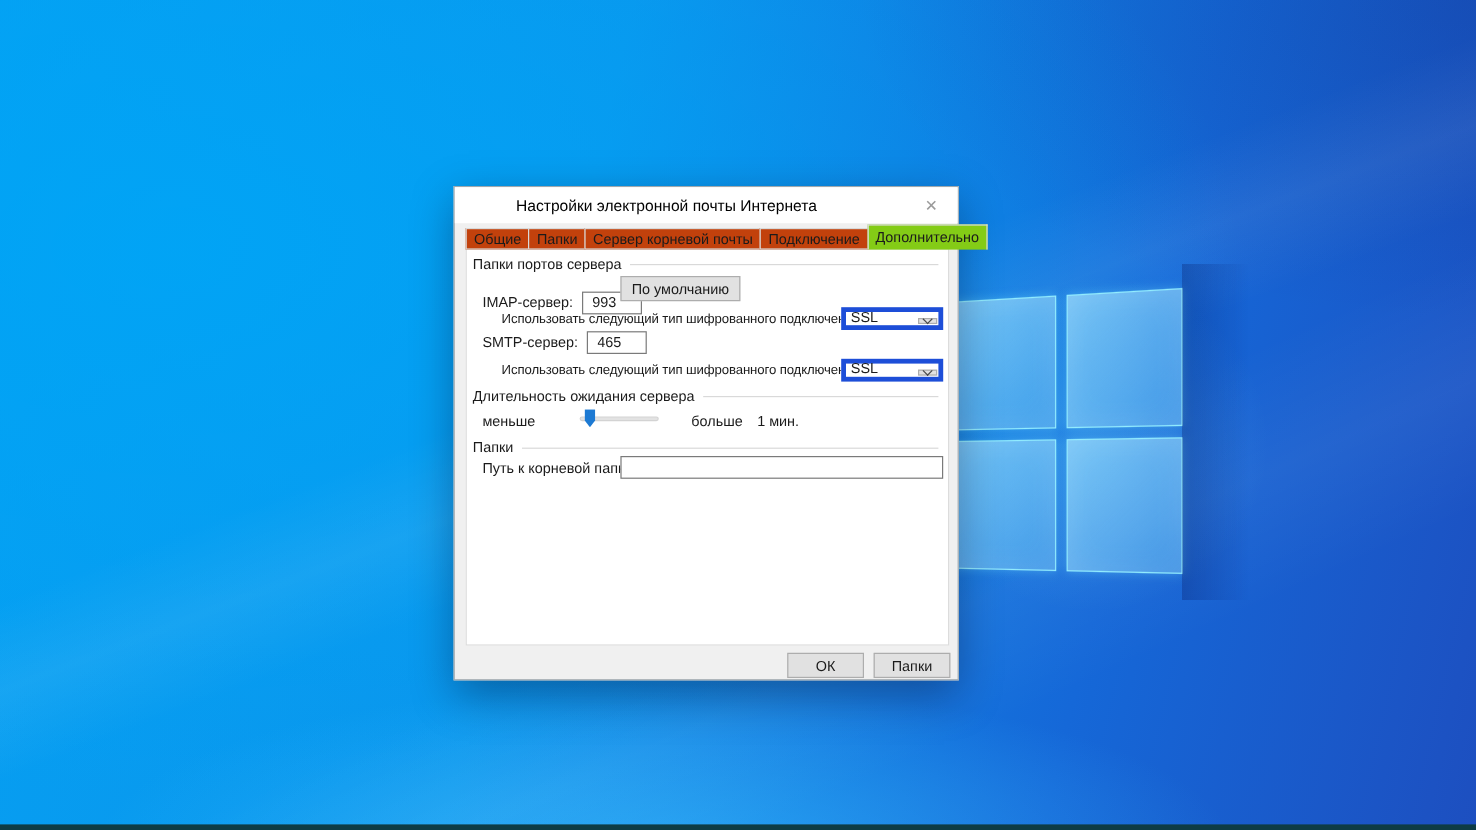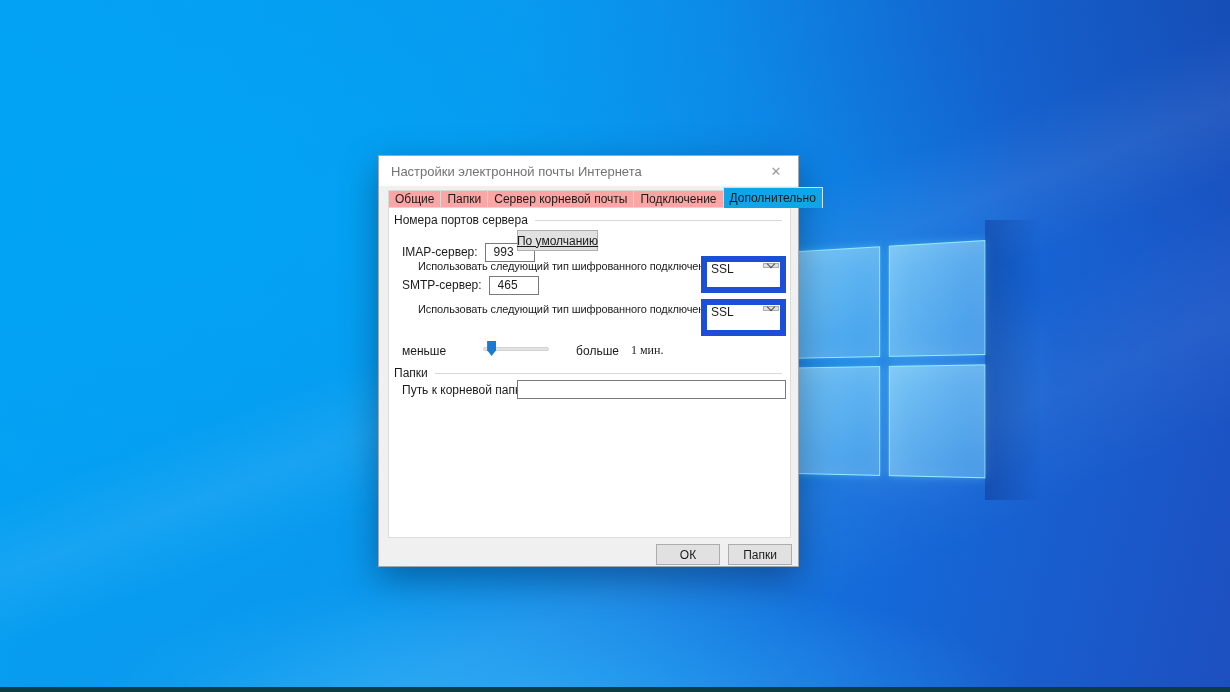--- a/index.html
+++ b/index.html
@@ -49,30 +49,30 @@
   .taskbar-strip { position: absolute; left: 0; bottom: 0; width: 1230px; height: 5px; background: #0e3c45; }
 
   
   .dialog {
     position: absolute; left: 378px; top: 155px; width: 421px; height: 412px;
     background: #f0f0f0; border: 1px solid #9fa8ae;
     box-shadow: 0 12px 34px rgba(0,0,30,0.35);
     font-size: 12px; color: #1b1b1b;
   }
   .titlebar { position: absolute; left: 0; top: 0; right: 0; height: 30px; background: #ffffff; display: flex; align-items: center; padding-left: 12px; }
-  .titlebar .title { font-size: 13px; color: #737373; white-space: nowrap; }
+  .titlebar .title { font-size: 13px; color: #000000; white-space: nowrap; margin-left: 39px; }
   .close-btn { position: absolute; right: 0; top: 0; width: 44px; height: 30px; display: flex; align-items: center; justify-content: center; color: #9b9b9b; font-size: 13px; cursor: default; }
 
   .tabstrip { position: absolute; left: 9px; top: 31px; height: 21px; display: flex; align-items: flex-end; z-index: 2; }
   .tab {
     height: 18px; padding: 0 6px; margin-right: -1px;
-    background: #fca5a5; border: 1px solid #d9d9d9;
+    background: #c2410c; border: 1px solid #d9d9d9;
     display: flex; align-items: center; white-space: nowrap; font-size: 12px; color: #1b1b1b;
   }
-  .tab.active { height: 21px; background: #0ea5e9; border-color: #dcdcdc; border-bottom: none; z-index: 3; }
+  .tab.active { height: 21px; background: #84cc16; border-color: #dcdcdc; border-bottom: none; z-index: 3; }
 
   .tabpage { position: absolute; left: 9px; top: 51px; width: 403px; height: 331px; background: #ffffff; border: 1px solid #dcdcdc; }
 
   .grp { position: absolute; left: 5px; right: 8px; display: flex; align-items: center; gap: 7px; white-space: nowrap; }
   .grp .rule { flex: 1; height: 1px; background: #d9d9d9; margin-top: 1px; }
   .grp-ports   { top: 5px; }
   .grp-timeout { top: 115px; }
   .grp-folders { top: 158px; }
 
   .lbl { white-space: nowrap; color: #1b1b1b; }
@@ -86,38 +86,38 @@
   .txtinput {
     height: 19px; border: 1px solid #7a7a7a; background: #fff;
     font-family: "Liberation Sans", sans-serif; font-size: 12px; color: #1b1b1b; padding: 0 8px; outline: none;
   }
   .port-input { width: 50px; margin-left: 7px; }
   .btn {
     height: 21px; background: #e1e1e1; border: 1px solid #adadad;
     font-family: "Liberation Sans", sans-serif; font-size: 12px; color: #1b1b1b;
     display: flex; align-items: center; justify-content: center; white-space: nowrap;
   }
-  .default-btn { position: absolute; left: 128px; top: 22px; width: 81px; text-decoration: underline; }
-
-  .combo { position: absolute; left: 312px; width: 85px; height: 37px; border: 6px solid #1d4ed8; background: #fff; display: flex; align-items: flex-start; }
+  .default-btn { position: absolute; left: 128px; top: 22px; width: 100px; }
+
+  .combo { position: absolute; left: 312px; width: 85px; height: 19px; border: 4px solid #1d4ed8; background: #fff; display: flex; align-items: flex-end; }
   .combo-1 { top: 48px; }
   .combo-2 { top: 91px; }
   .combo .combo-txt { flex: 1; display: flex; align-items: center; padding-left: 4px; font-size: 12px; }
   .combo .arrow-btn { width: 16px; margin: 1px; background: #e1e1e1; border: 1px solid #adadad; display: flex; align-items: center; justify-content: center; }
   .chev { width: 6px; height: 6px; border-right: 1px solid #4a4a4a; border-bottom: 1px solid #4a4a4a; transform: rotate(45deg); margin-top: -3px; }
 
   .timeout-row { position: absolute; left: 13px; top: 132px; height: 18px; display: flex; align-items: flex-end; }
   .slider { position: relative; width: 66px; height: 18px; margin-left: 37px; }
   .slider-track { position: absolute; left: 0; top: 7px; width: 66px; height: 4px; background: #e2e2e2; border: 1px solid #d3d3d3; border-radius: 2px; }
   .slider-thumb {
     position: absolute; left: 4px; top: 1px; width: 9px; height: 15px; background: #1d7ad3;
     clip-path: polygon(0 0, 100% 0, 100% 62%, 50% 100%, 0 62%);
   }
   .more-lbl { margin-left: 27px; }
-  .timeout-val { margin-left: 12px; font-family: Liberation Serif, serif; }
+  .timeout-val { margin-left: 12px; }
 
   .path-row { position: absolute; left: 13px; top: 172px; height: 20px; display: flex; align-items: center; width: 384px; }
   .path-input { position: absolute; left: 115px; top: 0; width: 269px; }
 
   .footer-btn { position: absolute; width: 64px; text-align: right; }
   .ok-btn { left: 277px; top: 388px; }
   .cancel-btn { left: 349px; top: 388px; }
 </style>
 </head>
 <body>
@@ -147,21 +147,21 @@
       <div class="tab">Общие</div>
       <div class="tab">Папки</div>
       <div class="tab">Сервер корневой почты</div>
       <div class="tab">Подключение</div>
       <div class="tab active">Дополнительно</div>
     </div>
 
     <div class="tabpage">
 
       <div class="grp grp-ports">
-        <span>Номера портов сервера</span>
+        <span>Папки портов сервера</span>
         <span class="rule"></span>
       </div>
 
       <div class="row row-imap">
         <span class="lbl">IMAP-сервер:</span>
         <input class="txtinput port-input" value="993" style="">
       </div>
       <button class="btn default-btn">По умолчанию</button>
 
       <span class="lbl enc-lbl enc-lbl-1">Использовать следующий тип шифрованного подключения:</span>
@@ -178,20 +178,24 @@
       </div>
 
       <span class="lbl enc-lbl enc-lbl-2">Использовать следующий тип шифрованного подключения:</span>
       <div class="combo combo-2">
         <span class="combo-txt">SSL</span>
         <span class="arrow-btn">
             <span class="chev"></span>
           </span>
       </div>
 
+      <div class="grp grp-timeout">
+        <span>Длительность ожидания сервера</span>
+        <span class="rule"></span>
+      </div>
 
       <div class="timeout-row">
         <span class="lbl">меньше</span>
         <div class="slider">
           <div class="slider-track"></div>
           <div class="slider-thumb"></div>
         </div>
         <span class="lbl more-lbl">больше</span>
         <span class="lbl timeout-val">1 мин.</span>
       </div>

